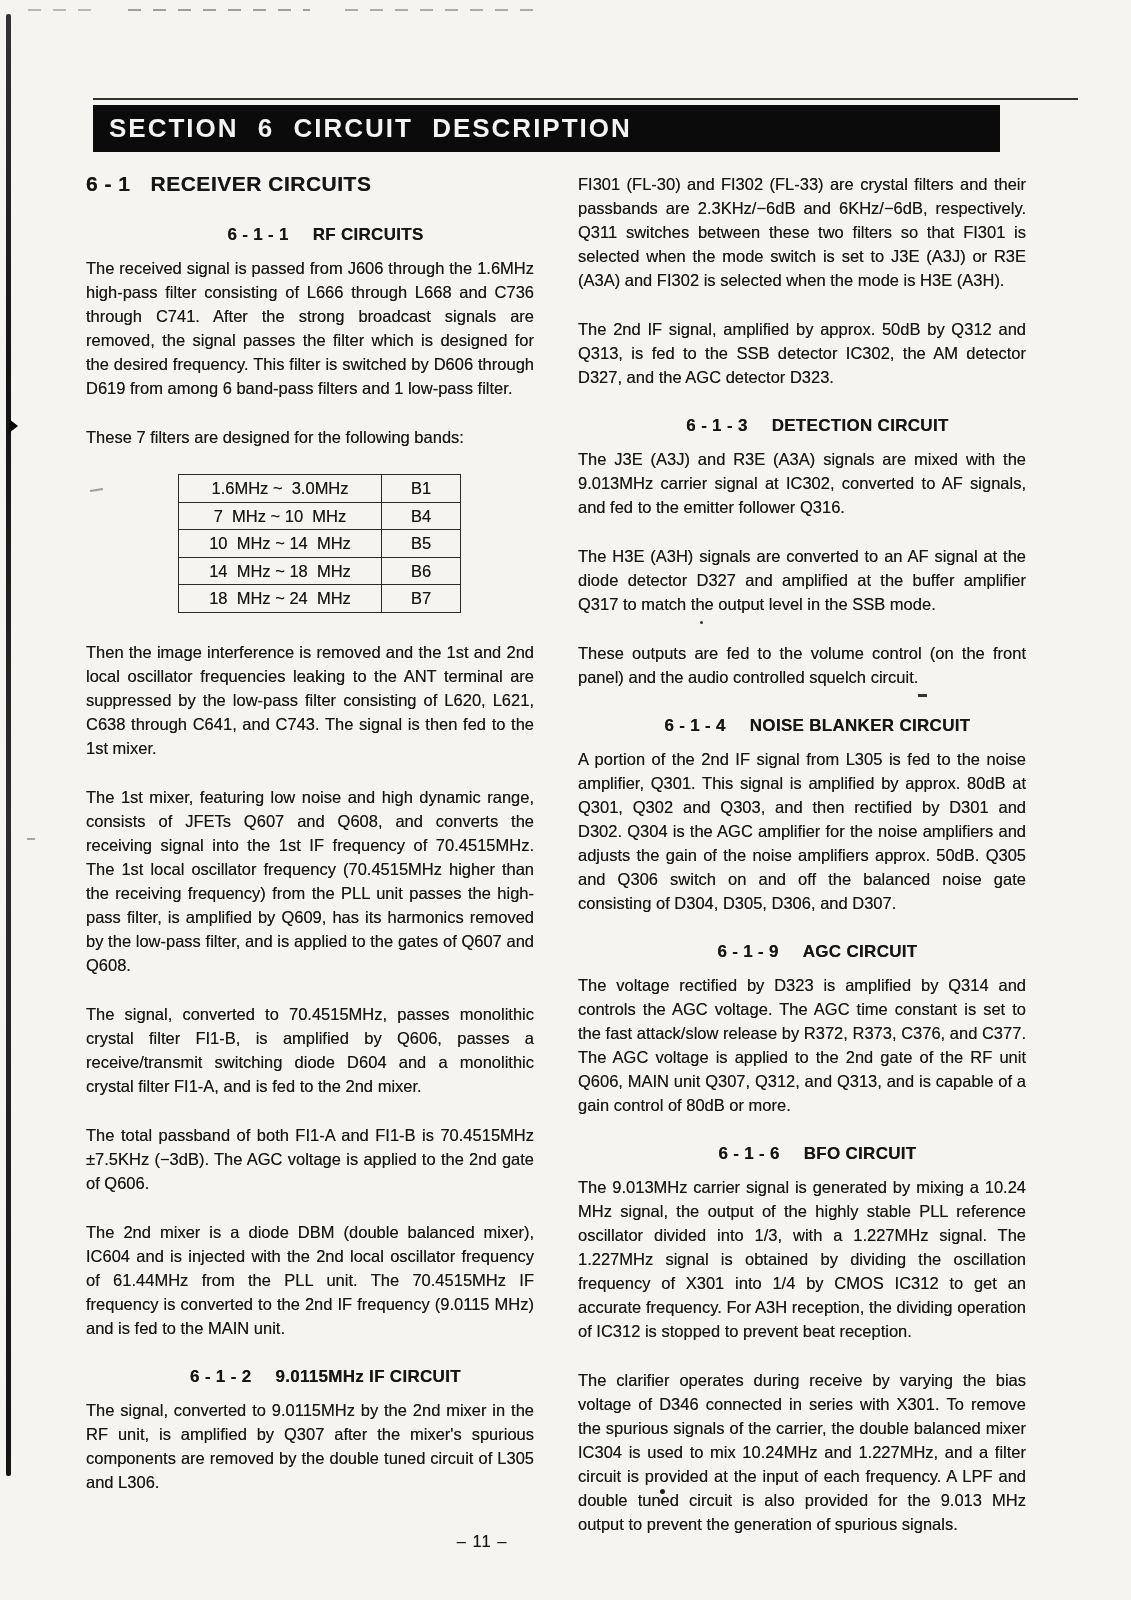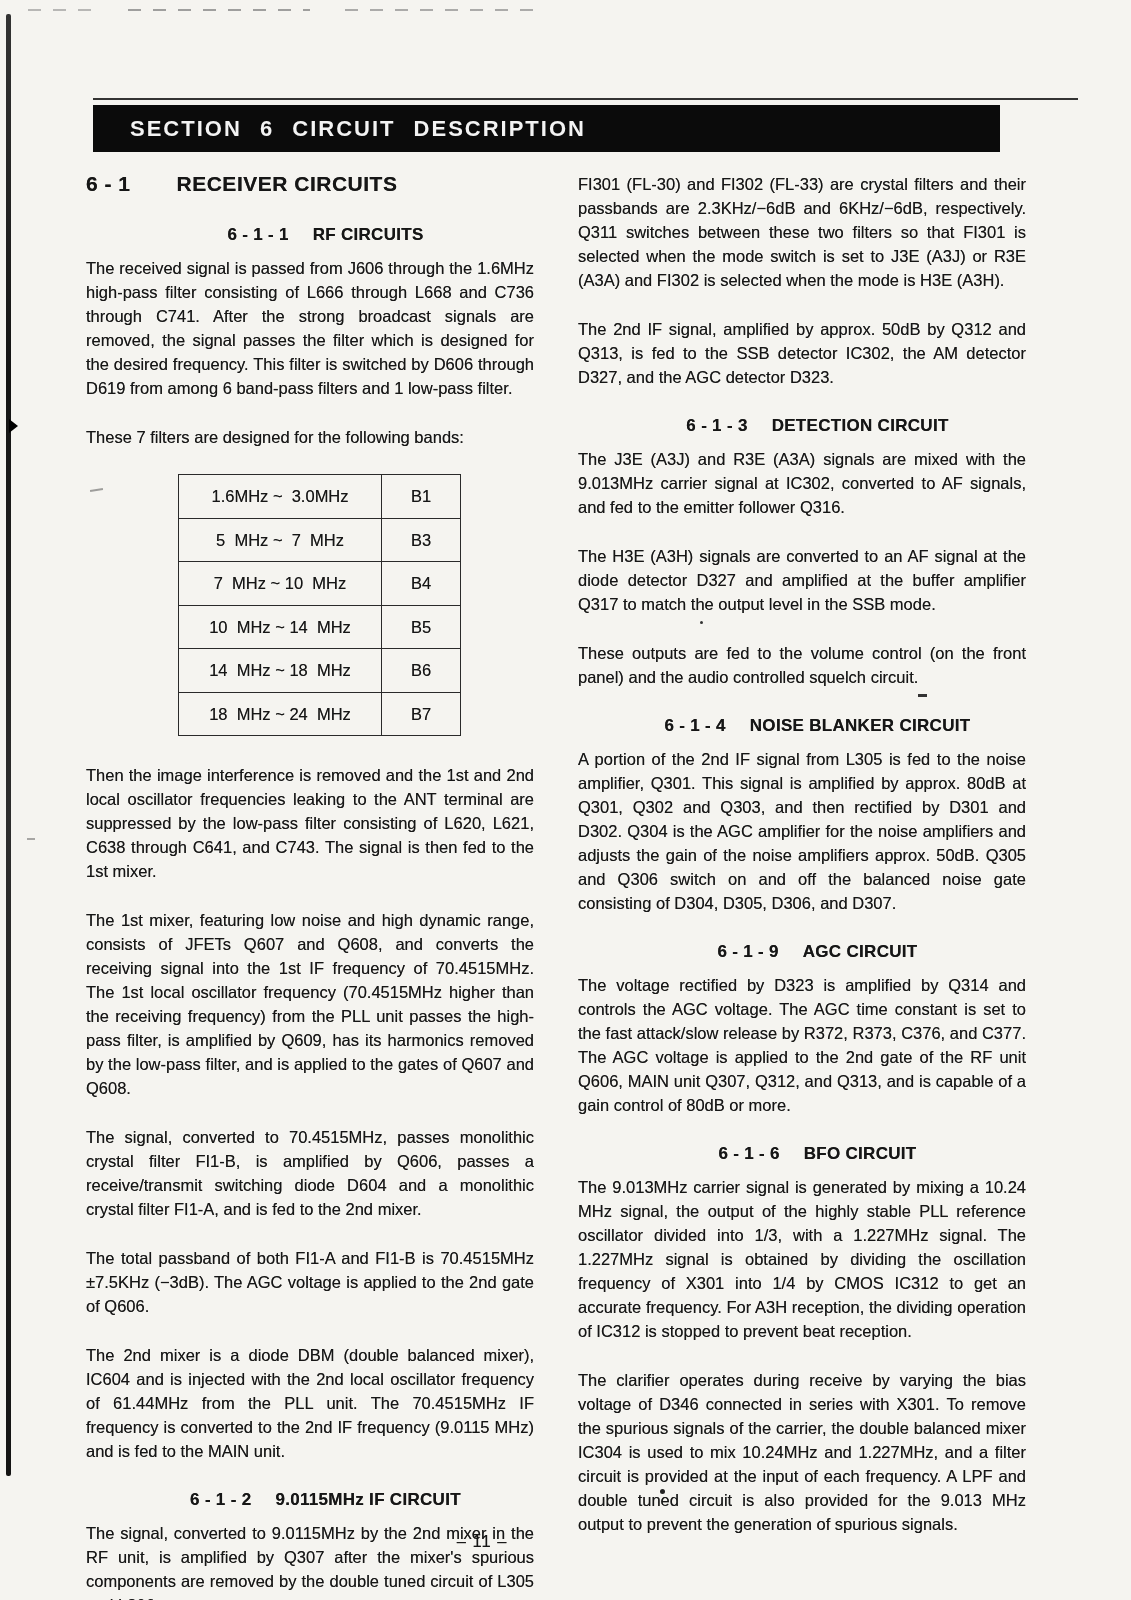--- a/index.html
+++ b/index.html
@@ -35,42 +35,42 @@
   .sp4 { left:90px;  top:489px; width:13px; height:2px; opacity:.45; transform:rotate(-8deg); }
   .sp5 { left:27px;  top:838px; width:8px;  height:2px; opacity:.4; }
 
   
   .header-topline { position:absolute; left:93px; top:98px; width:985px; height:2px; background:#121212; opacity:.85; }
   .header-bar {
     position:absolute; left:93px; top:105px; width:907px; height:47px;
     background:#0b0b0b; display:flex; align-items:center;
   }
   .header-bar .bar-title {
-    color:#f3f3f3; font-size:22px; font-weight:bold;
-    letter-spacing:2px; word-spacing:10px; padding-left:37px;
+    color:#f3f3f3; font-size:26px; font-weight:bold;
+    letter-spacing:2px; word-spacing:10px; padding-left:16px;
     white-space:nowrap;
   }
 
   
   .columns { position:absolute; left:86px; top:172px; width:955px; display:flex; gap:29px; }
   .col { width:463px; text-align:justify; font-size:16.5px; line-height:24px; }
   .col p { margin:0 15px 25px 0; text-shadow:0 0 .5px rgba(10,10,10,.6); }
 
   .h-main { font-size:21px; font-weight:bold; margin:0 0 27px 0;
-    display:flex; gap:46px; letter-spacing:.5px; white-space:nowrap;
+    display:flex; gap:20px; letter-spacing:.5px; white-space:nowrap;
     text-shadow:0 0 .5px rgba(0,0,0,.7); }
   .h-sub  { font-size:17px; font-weight:bold; margin:3px 0 9px 16px;
     display:flex; gap:24px; letter-spacing:.3px; white-space:nowrap;
     text-shadow:0 0 .5px rgba(0,0,0,.7);justify-content:center; }
 
   
   table.band-table { border-collapse:collapse; margin:2px 0 27px 92px; }
   table.band-table td {
     border:1.6px solid #2a2a2a; text-align:center;
-    height:26.5px; padding:8px 2px; white-space:pre;
+    height:26.5px; padding:0 2px; white-space:pre;
     font-size:16.5px; text-shadow:0 0 .5px rgba(10,10,10,.6);
   }
   td.range-cell { width:198px; }
   td.band-cell  { width:74px;  }
 
   .footer {
     position:absolute; top:1532px; left:0; width:964px;
     text-align:center; font-size:16.5px; letter-spacing:1px;
     text-shadow:0 0 .5px rgba(10,10,10,.6);
   }
@@ -107,24 +107,20 @@
       <span>RF CIRCUITS</span>
     </div>
     <p>The received signal is passed from J606 through the 1.6MHz high-pass filter consisting of L666 through L668 and C736 through C741.  After the strong broadcast signals are removed, the signal passes the filter which is designed for the desired frequency.  This filter is switched by D606 through D619 from among 6 band-pass filters and 1 low-pass filter.</p>
     <p>These 7 filters are designed for the following bands:</p>
 
     <table class="band-table">
       <tbody>
         <tr>
           <td class="range-cell">1.6MHz ~  3.0MHz</td>
           <td class="band-cell">B1</td>
-        </tr>
-        <tr>
-          <td class="range-cell">5  MHz ~  7  MHz</td>
-          <td class="band-cell">B3</td>
         </tr>
         <tr>
           <td class="range-cell">7  MHz ~ 10  MHz</td>
           <td class="band-cell">B4</td>
         </tr>
         <tr>
           <td class="range-cell">10  MHz ~ 14  MHz</td>
           <td class="band-cell">B5</td>
         </tr>
         <tr>

